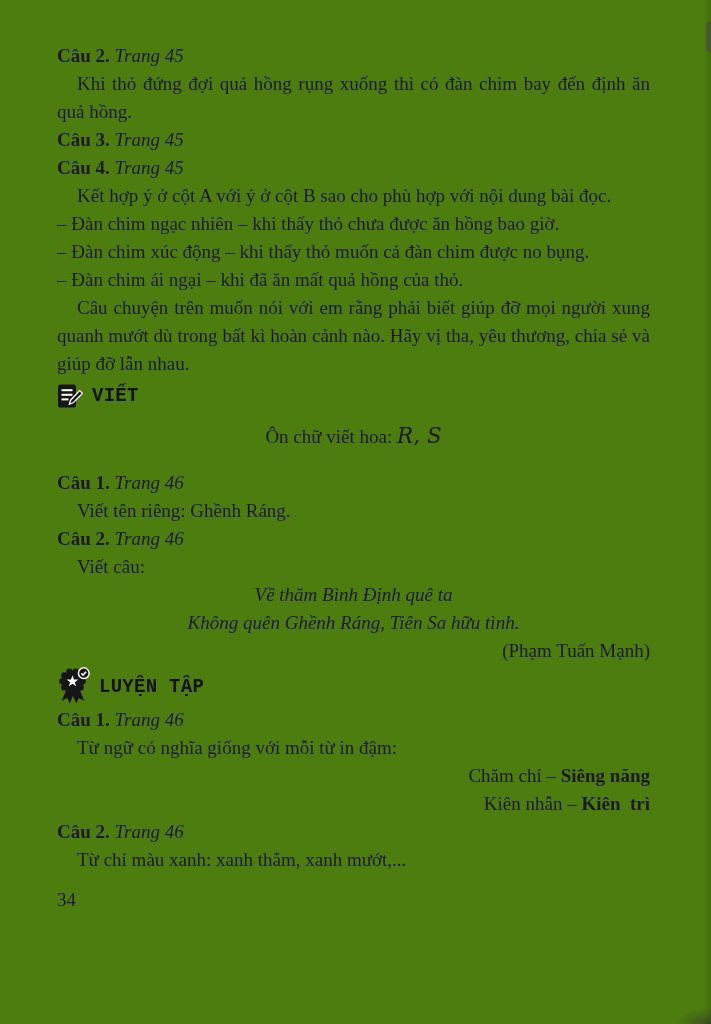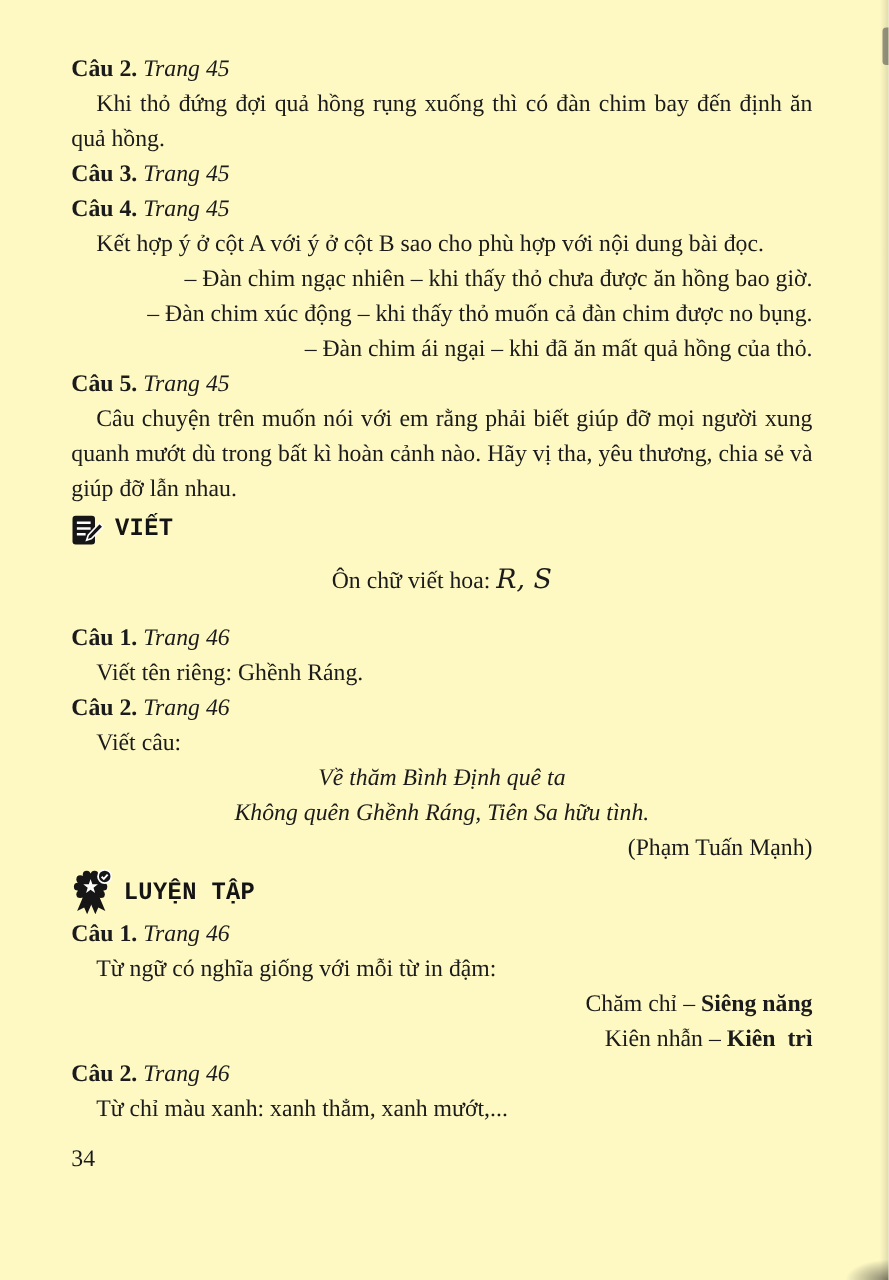--- a/index.html
+++ b/index.html
@@ -1,34 +1,34 @@
 <!DOCTYPE html>
 <html lang="vi"><head>
 <meta charset="utf-8">
 <style>
   html,body{margin:0;padding:0;background:#e8e8e8;}
   .page{
     position:relative;
     width:711px;height:1024px;
     margin:0;
-    background:#fef9c3;
+    background:#4d7c0f;
     box-sizing:border-box;
     padding:42px 61px 0 57px;
     font-family:"Liberation Serif", serif;
     font-size:19px;
     line-height:28px;
     color:#1b1b1b;
     overflow:hidden;
   }
   p{margin:0;text-align:justify;}
   .qa-head{white-space:nowrap;}
   .lbl{font-weight:700;}
   .ref{font-style:italic;}
   .indent{text-indent:20px;}
-  .dash{text-align:right;}
+  .dash{text-align:left;}
 
   .sec-head{
     display:flex;align-items:center;gap:9px;
     font-family:Liberation Mono, monospace;
     margin-top:4px;
   }
   .sec-title{
     font-weight:700;font-size:20px;letter-spacing:.3px;
     display:inline-block;transform:scaleX(.95);transform-origin:left center;
     color:#141414;
@@ -80,21 +80,20 @@
     <p class="indent">Khi thỏ đứng đợi quả hồng rụng xuống thì có đàn chim bay đến định ăn quả hồng.</p>
 
     <p class="qa-head"><span class="lbl">Câu 3.</span> <span class="ref">Trang 45</span></p>
 
     <p class="qa-head"><span class="lbl">Câu 4.</span> <span class="ref">Trang 45</span></p>
     <p class="indent">Kết hợp ý ở cột A với ý ở cột B sao cho phù hợp với nội dung bài đọc.</p>
     <p class="dash">– Đàn chim ngạc nhiên – khi thấy thỏ chưa được ăn hồng bao giờ.</p>
     <p class="dash">– Đàn chim xúc động – khi thấy thỏ muốn cả đàn chim được no bụng.</p>
     <p class="dash">– Đàn chim ái ngại – khi đã ăn mất quả hồng của thỏ.</p>
 
-    <p class="qa-head"><span class="lbl">Câu 5.</span> <span class="ref">Trang 45</span></p>
     <p class="indent">Câu chuyện trên muốn nói với em rằng phải biết giúp đỡ mọi người xung quanh mướt dù trong bất kì hoàn cảnh nào. Hãy vị tha, yêu thương, chia sẻ và giúp đỡ lẫn nhau.</p>
   </section>
 
   <section>
     <div class="sec-head">
       <span class="icon-wrap">
         <svg width="26" height="27" viewBox="0 0 26 27" aria-hidden="true">
           <rect x="1" y="1.5" width="18" height="23" rx="2.6" fill="#161616"></rect>
           <rect x="4.5" y="6.2" width="11" height="2" fill="#fdfdfc"></rect>
           <rect x="4.5" y="10.8" width="11" height="2" fill="#fdfdfc"></rect>

